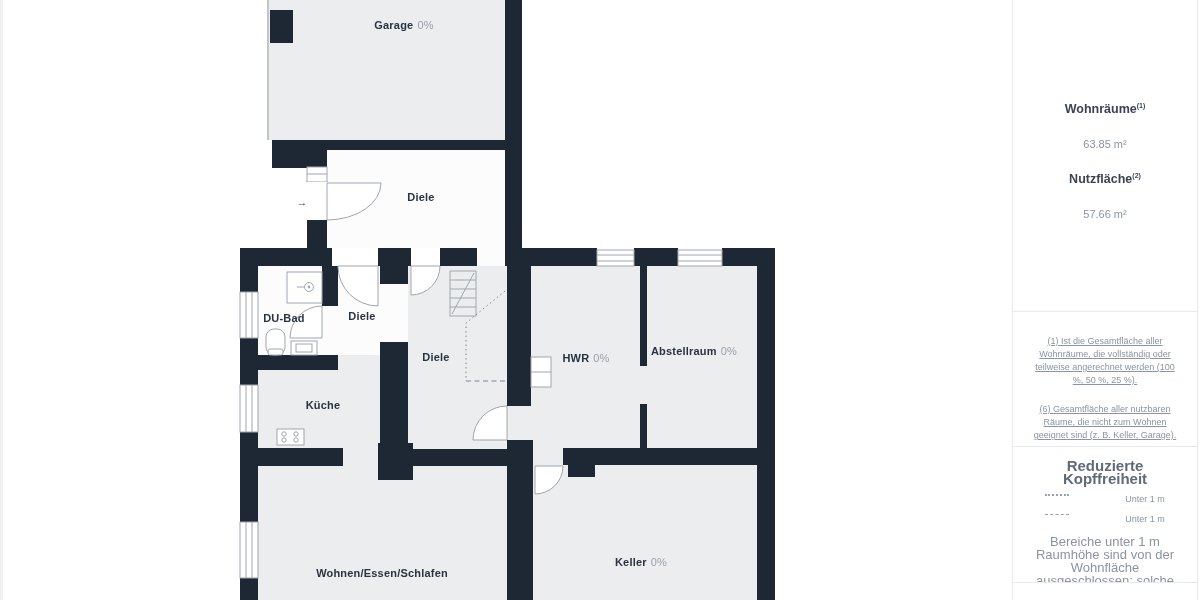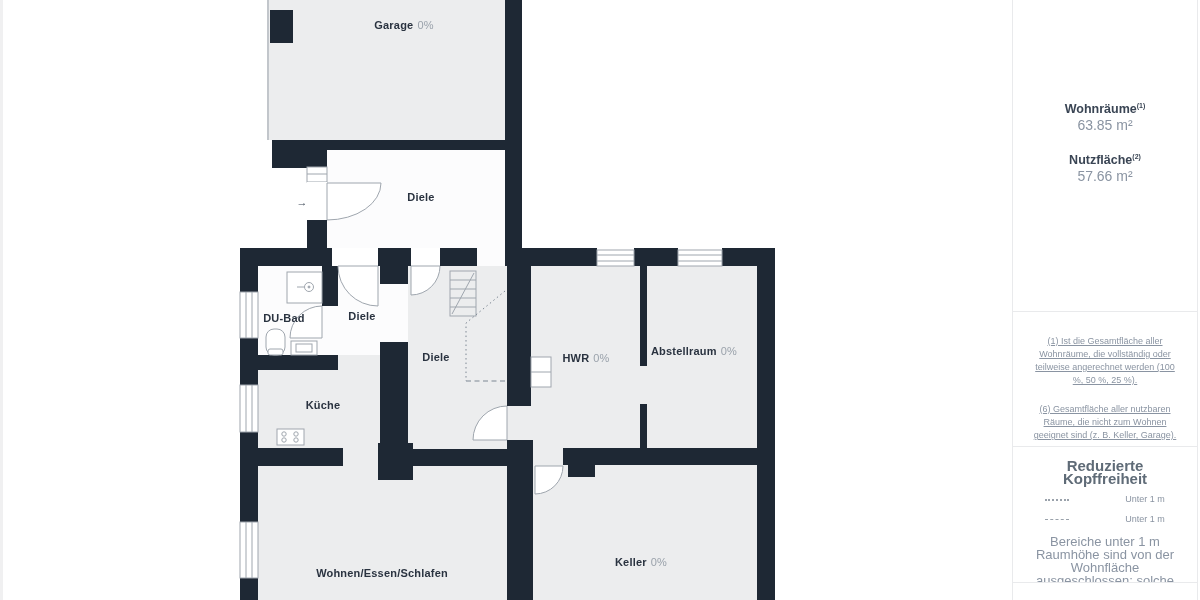--- a/index.html
+++ b/index.html
@@ -21,26 +21,26 @@
     border-left:1px solid #e9eaec;border-right:1px solid #e9eaec;
     background:#ffffff;box-sizing:border-box;text-align:center;color:#8a94a2;
   }
   .sec{box-sizing:border-box;border-bottom:1px solid #e9eaec;overflow:hidden;}
   #sec-areas{height:312px;padding-top:98px;}
   #sec-footnotes{height:135px;padding:14px 16px 0 16px;}
   #sec-headroom{height:136px;padding:12px 12px 0 12px;}
   #sec-rest{height:17px;border-bottom:none;}
   .area-label{font-size:12.5px;font-weight:700;color:#3a4554;line-height:15px;}
   .area-label sup{font-size:7px;font-weight:700;}
-  .area-value{font-size:14px;color:#8a94a2;margin-top:1px;line-height:14px;}
+  .area-value{font-size:11px;color:#8a94a2;margin-top:20px;line-height:14px;}
   .area-block + .area-block{margin-top:17px;}
   .footnote{font-size:9px;line-height:13px;color:#8a94a2;text-decoration:underline;}
   .footnote + .footnote{margin-top:16px;}
   .headroom-title{font-size:15px;font-weight:700;color:#5f6b77;line-height:13px;}
-  .legend-row{display:flex;align-items:center;justify-content:center;margin-top:9px;gap:48px;}
+  .legend-row{display:flex;align-items:flex-start;justify-content:center;margin-top:9px;gap:48px;}
   .legend-line{width:24px;height:0;margin-right:8px;}
   .legend-line.dotted{border-top:2px dotted #9aa2ab;}
   .legend-line.dashed{border-top:1.5px dashed #9aa2ab;}
   .legend-label{font-size:9px;color:#8a94a2;line-height:11px;}
   .headroom-note{font-size:13px;line-height:13px;color:#8a94a2;margin-top:10px;}
 </style>
 </head>
 <body>
 
 <div id="edge-line"></div>

